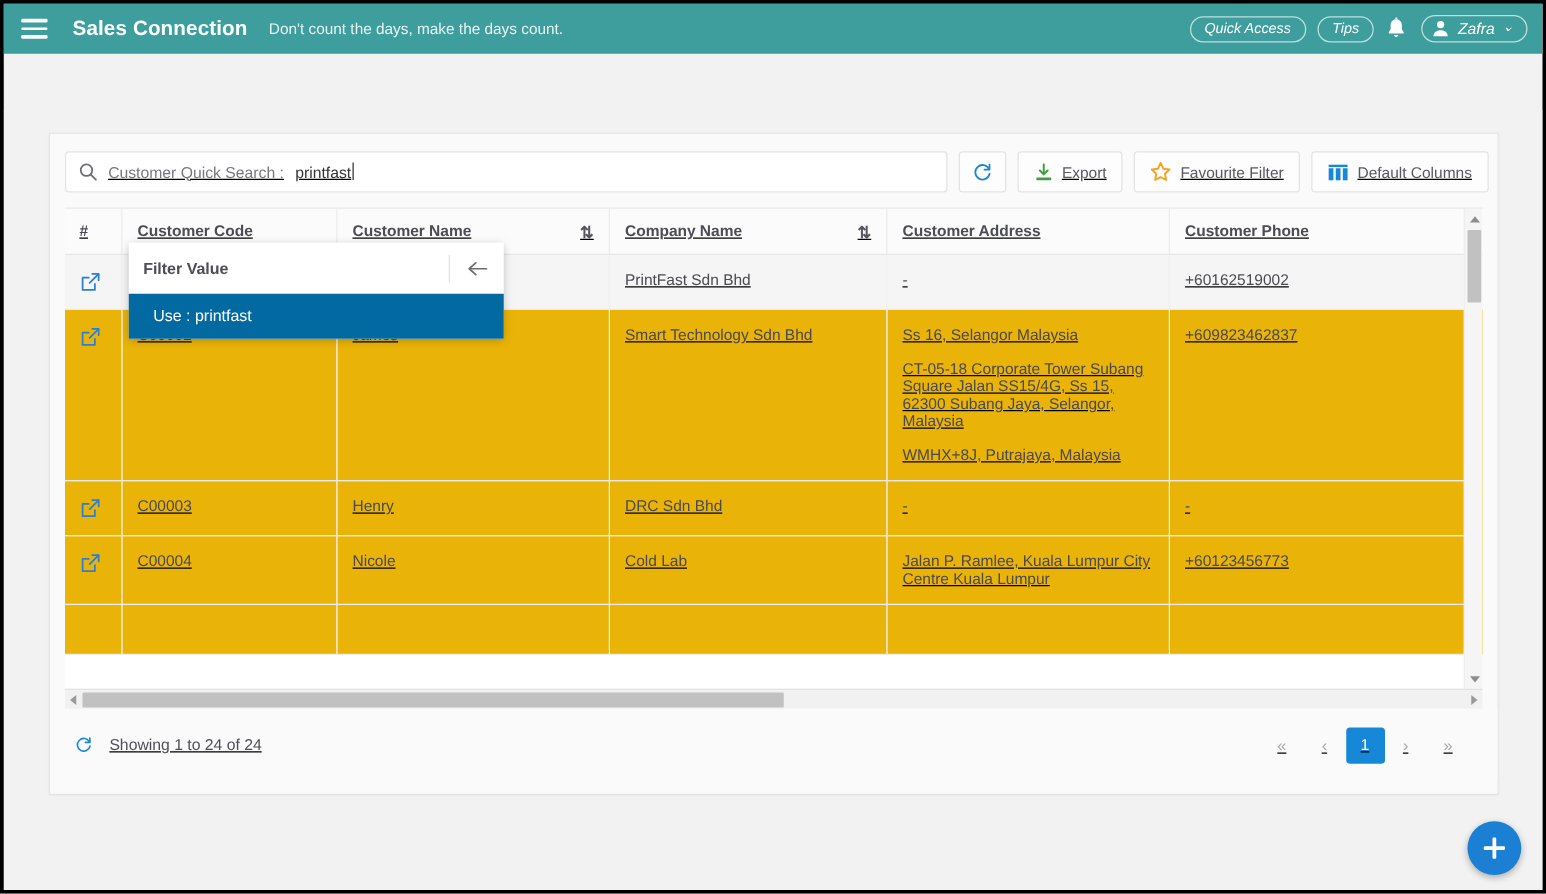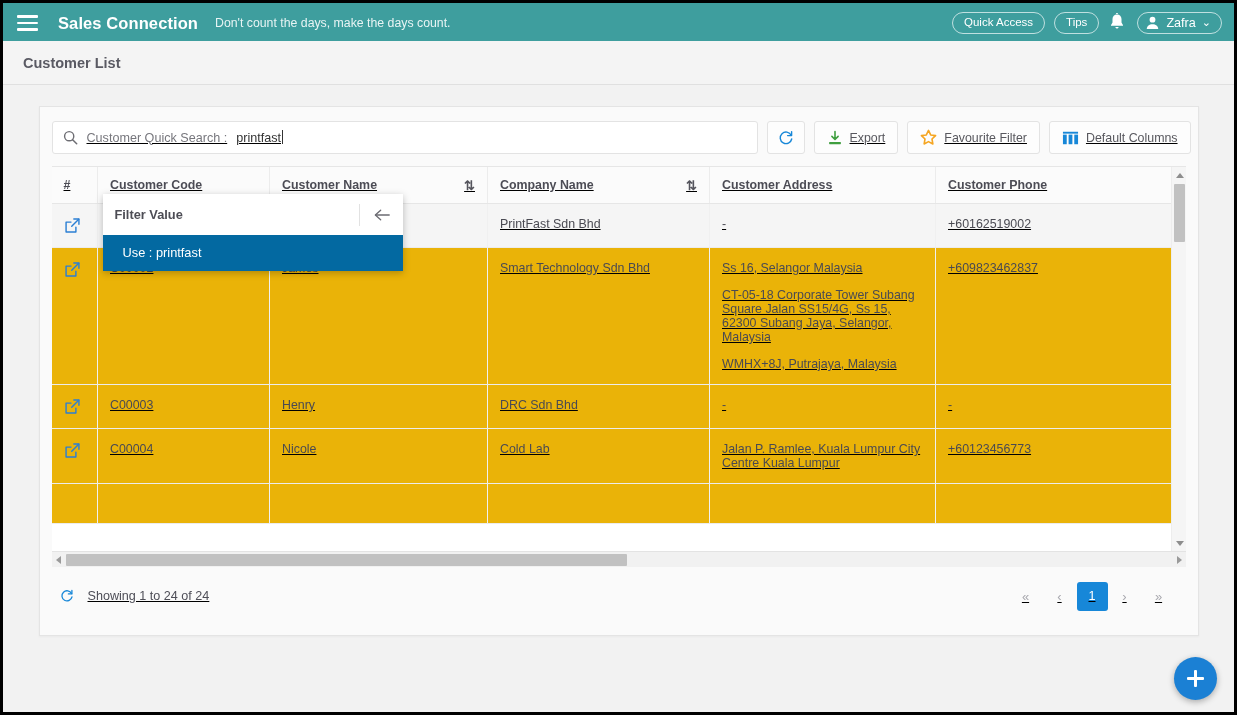--- a/index.html
+++ b/index.html
@@ -50,21 +50,23 @@
   }
   .tagline {
     color: #e8f4f4;
     font-size: 12.3px;
     margin-left: 17px;
     white-space: nowrap;
   }
   .topbar-right {
     margin-left: auto;
     display: flex;
+    align-items: center;
     gap: 9px;
+    font-style: italic;
   }
   .pill {
     border: 1px solid #bfe0e0;
     border-radius: 12px;
     color: #ffffff;
     font-size: 11.5px;
     padding: 3px 11px 4px;
     white-space: nowrap;
     cursor: pointer;
     background: transparent;
@@ -395,23 +397,20 @@
         <svg width="15" height="15" viewBox="0 0 16 16">
           <circle cx="8" cy="5" r="3.1" fill="#ffffff"></circle>
           <path d="M1.9 15c0-3.3 2.7-5.2 6.1-5.2s6.1 1.9 6.1 5.2z" fill="#ffffff"></path>
         </svg>
         <span class="uname">Zafra</span>
         <span class="chev">⌄</span>
       </div>
     </div>
   </div>
 
-  <div class="page-title-bar">
-    <div class="page-title">Customer List</div>
-  </div>
 
   <div class="content-area">
     <div class="card">
 
       <div class="toolbar">
 
         <div class="search-box">
           <svg class="search-icon" viewBox="0 0 16 16">
             <circle cx="6.6" cy="6.6" r="4.9" fill="none" stroke="#6d6d73" stroke-width="1.5"></circle>
             <line x1="10.3" y1="10.3" x2="14.6" y2="14.6" stroke="#6d6d73" stroke-width="1.6" stroke-linecap="round"></line>

